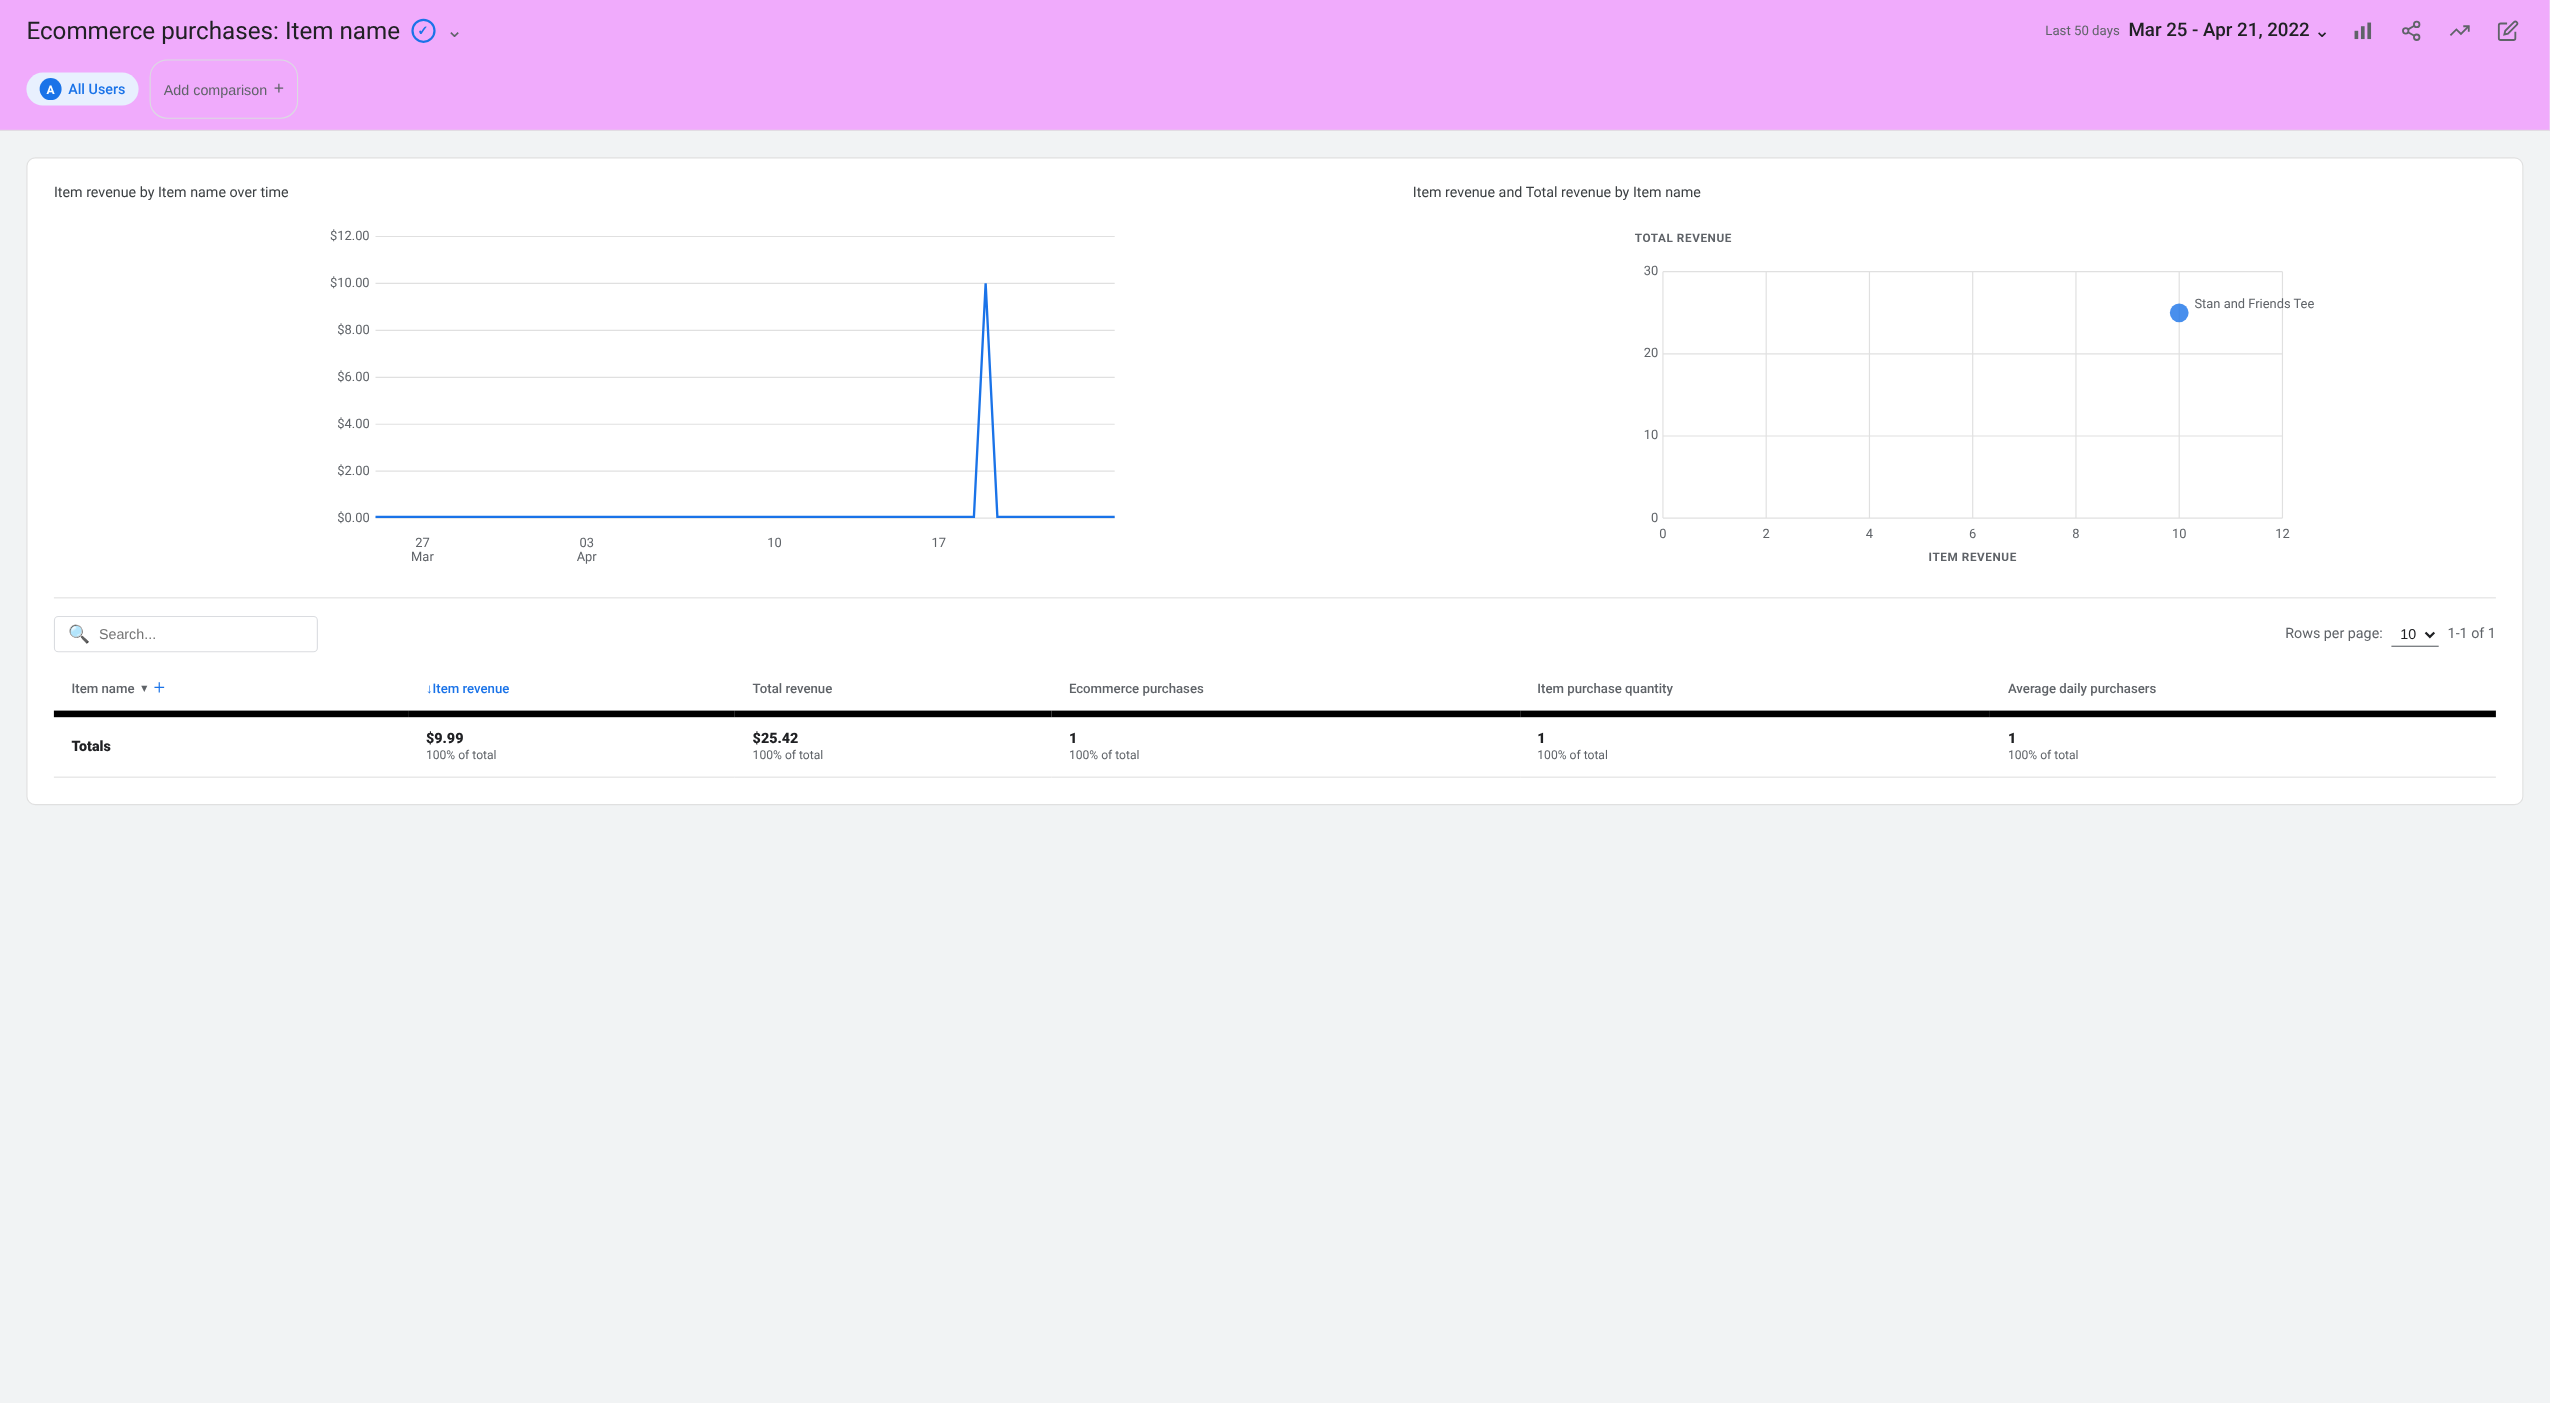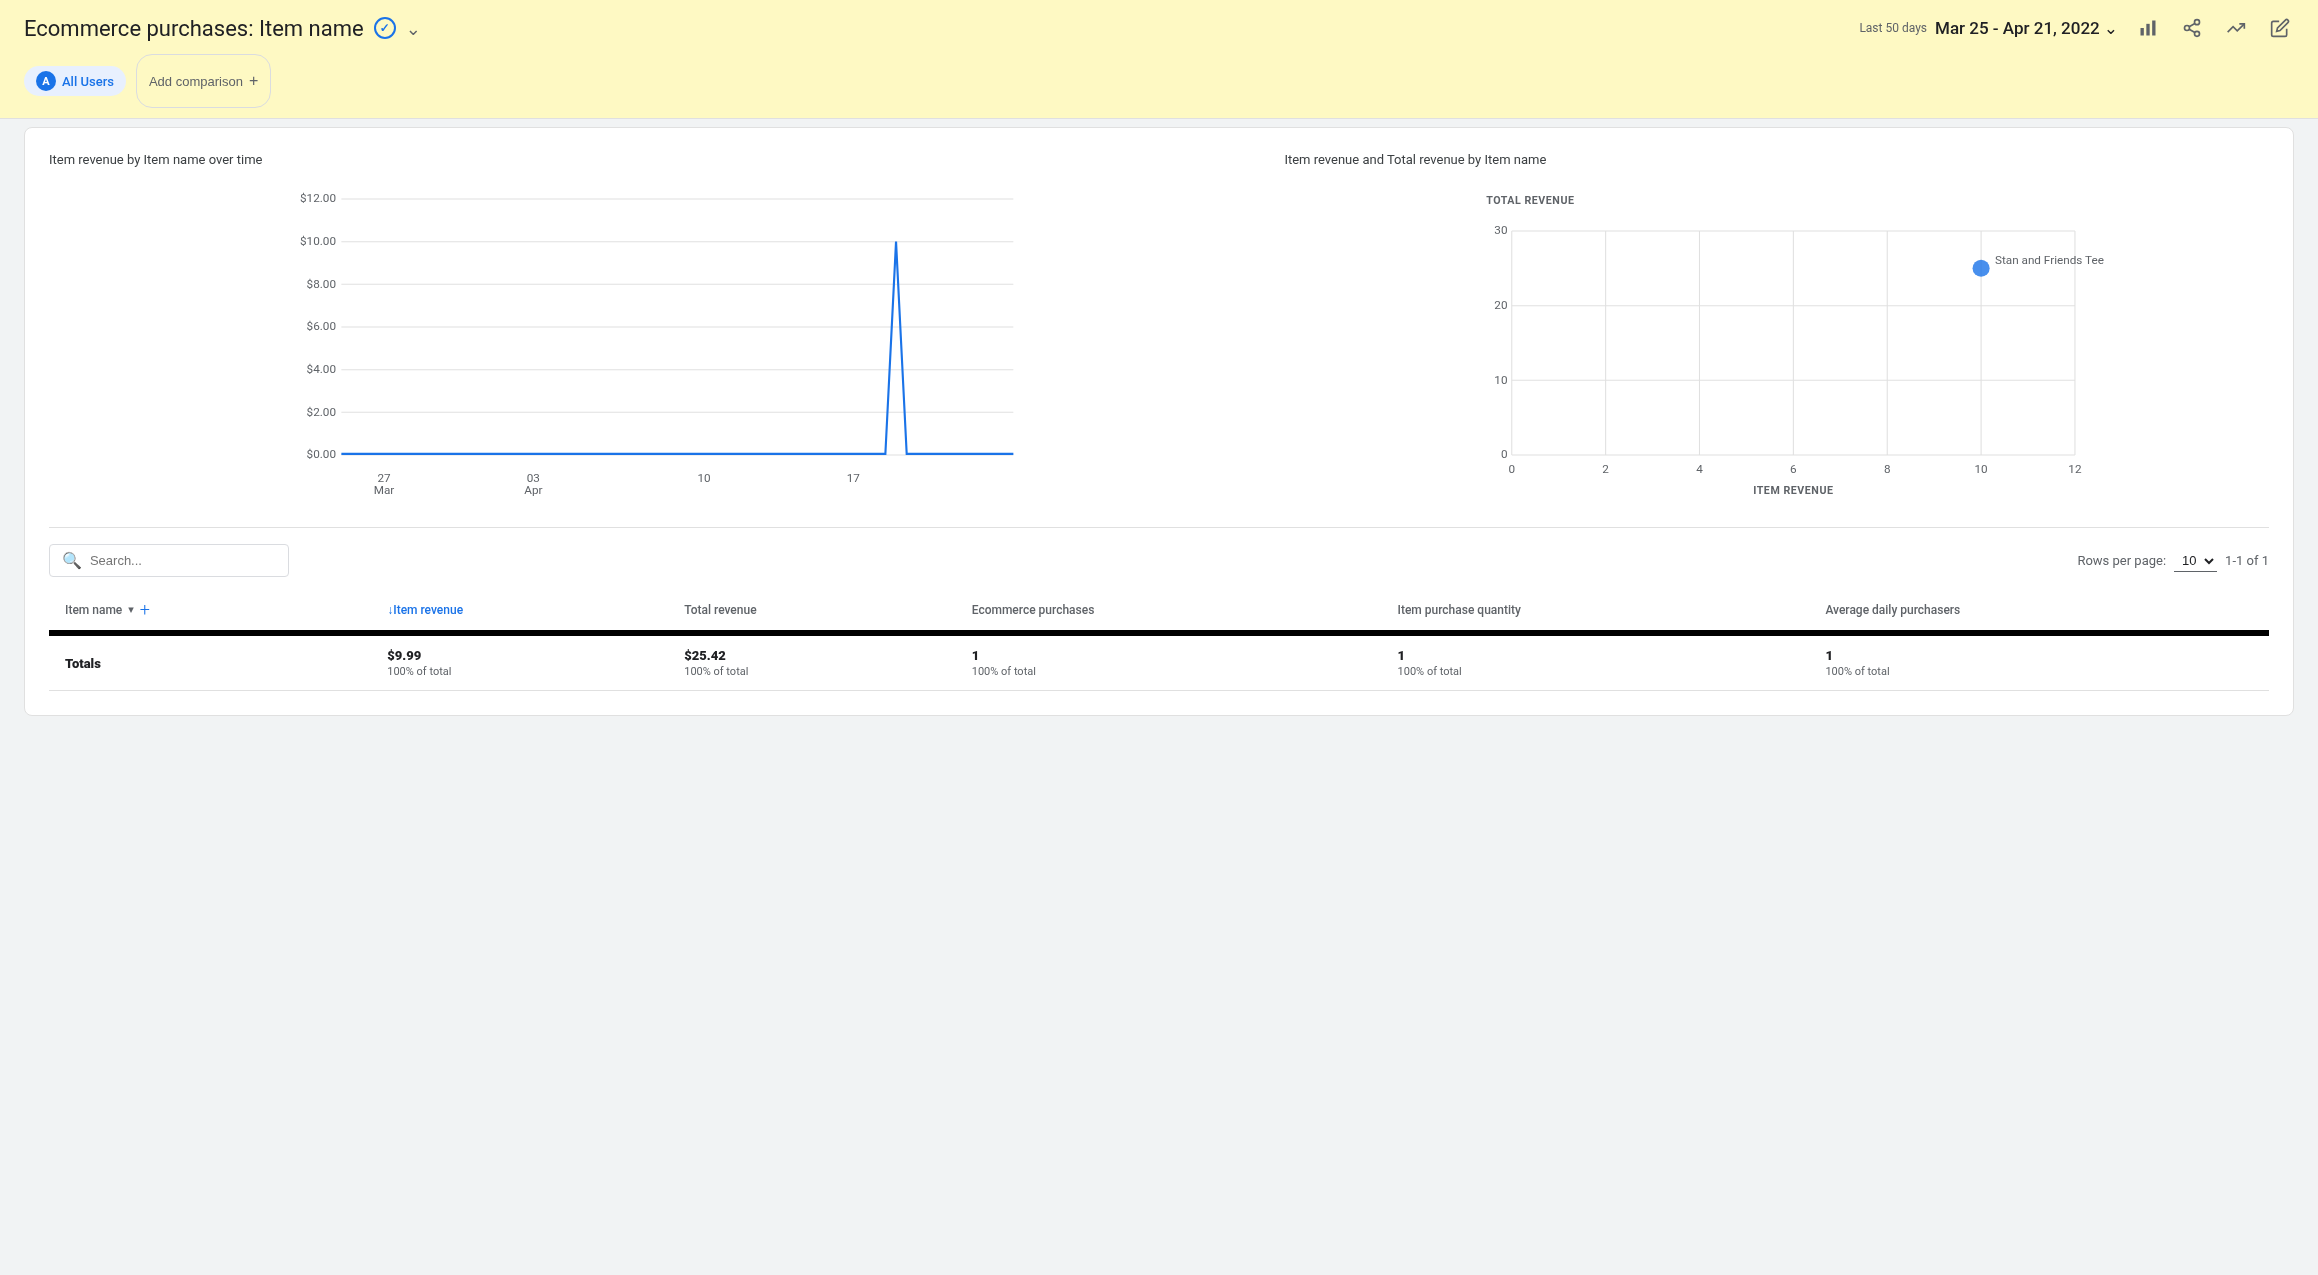--- a/index.html
+++ b/index.html
@@ -4,21 +4,21 @@
   <style>
     * { box-sizing: border-box; margin: 0; padding: 0; }
     body {
       font-family: 'Google Sans', Roboto, Arial, sans-serif;
       background: #f1f3f4;
       color: #202124;
       font-size: 13px;
       min-height: 100vh;
     }
     .header {
-      background: #fef9c3;
+      background: #f0abfc;
       padding: 14px 24px 0 24px;
       border-bottom: 1px solid #e0e0e0;
     }
     .header-top {
       display: flex;
       align-items: center;
       justify-content: space-between;
       margin-bottom: 12px;
     }
     .header-title-group {
@@ -125,21 +125,21 @@
       gap: 4px;
       border: 1px solid #dadce0;
       border-radius: 16px;
       padding: 17px 12px;
       font-size: 13px;
       color: #5f6368;
       cursor: pointer;
       background: none;
     }
     .main-content {
-      padding: 8px 24px;
+      padding: 24px 24px;
     }
     .card {
       background: #fff;
       border-radius: 8px;
       border: 1px solid #e0e0e0;
       padding: 24px;
     }
     .charts-section {
       display: flex;
       gap: 32px;

